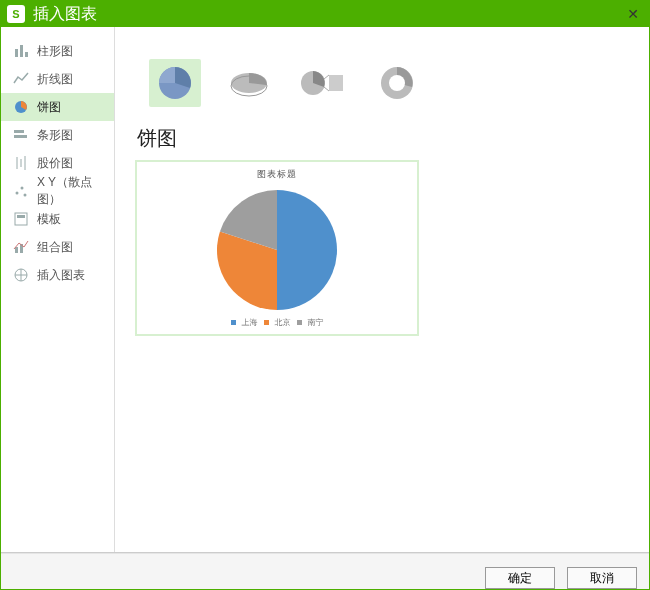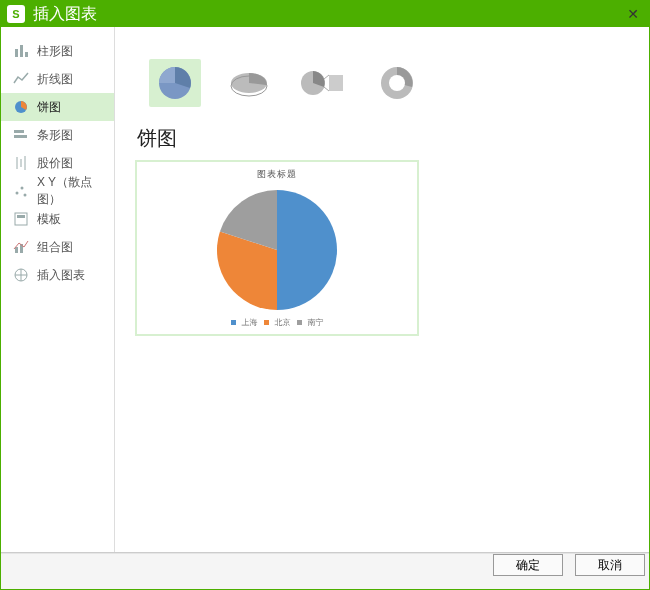--- a/index.html
+++ b/index.html
@@ -17,21 +17,21 @@
   .main { flex: 1; padding: 16px 20px; }
   .subtype-row { display: flex; gap: 22px; align-items: center; margin: 16px 0 18px 14px; }
   .subtype { width: 52px; height: 48px; display: flex; align-items: center; justify-content: center; cursor: pointer; border-radius: 2px; }
   .subtype.selected { background: #d7f0d0; }
   .section-title { font-size: 20px; color: #222; margin-left: 2px; margin-bottom: 8px; }
   .preview { width: 284px; height: 176px; border: 2px solid #d7f0d0; display: flex; flex-direction: column; align-items: center; padding-top: 6px; }
   .preview-title { font-size: 9px; color: #555; margin-bottom: 4px; letter-spacing: 1px; }
   .pie-wrap { width: 140px; height: 130px; display:flex; align-items:center; justify-content:center; }
   .legend { font-size: 8px; color: #777; margin-top: 2px; display:flex; gap:6px; align-items:center;text-align:right; }
   .legend .sw { width:5px; height:5px; display:inline-block; }
-  .footer { height: 36px; display: flex; justify-content: flex-end; align-items: flex-start; gap: 12px; padding: 0 4px; background: #f5f5f5; border-top:1px solid #e5e5e5; }
+  .footer { height: 36px; display: flex; justify-content: flex-end; align-items: flex-end; gap: 12px; padding: 0 12px; background: #f5f5f5; border-top:1px solid #e5e5e5; }
   .btn { min-width: 70px; height: 22px; border: 1px solid #999; background: #fafafa; cursor: pointer; font-size: 12px; }
   svg { display:block; }
 </style>
 </head>
 <body>
 
 <div class="window">
 
   <div class="titlebar">
     <div class="app-icon">S</div>

